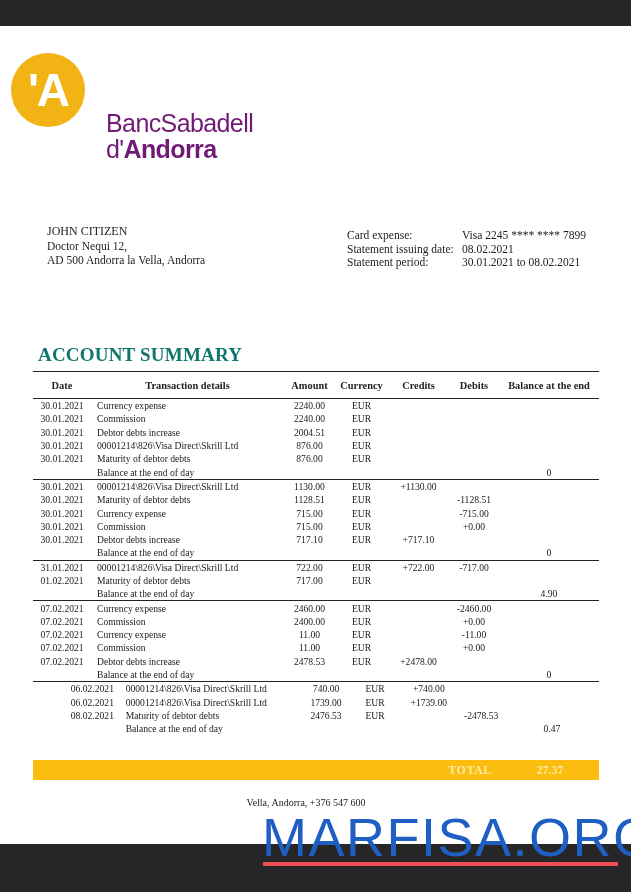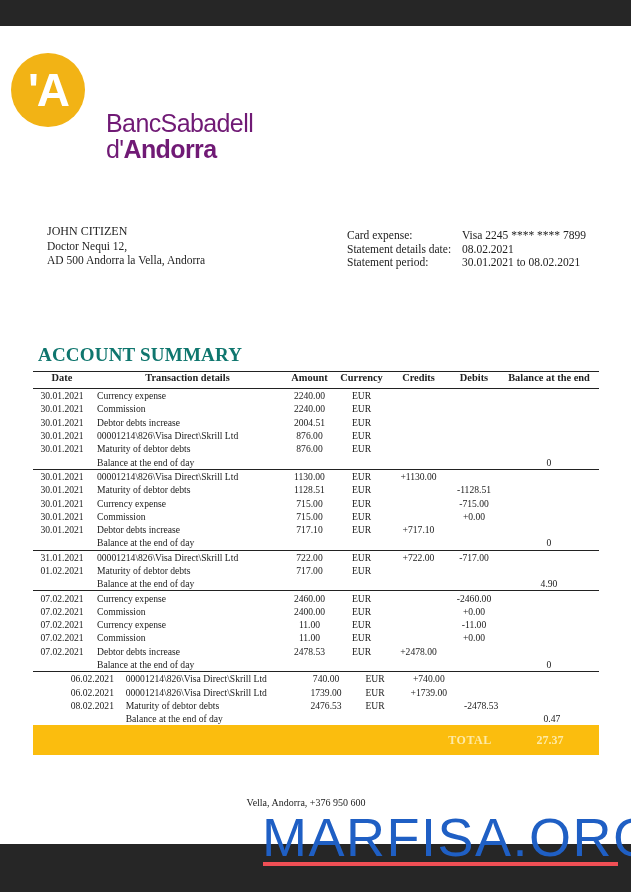--- a/index.html
+++ b/index.html
@@ -20,34 +20,34 @@
   .customer { position: absolute; left: 47px; top: 224px; font-size: 11.5px; line-height: 14.5px; }
   .customer .name { font-weight: normal; font-size: 12px; }
 
   .acct { position: absolute; left: 347px; top: 229px; font-size: 11.5px; line-height: 13.5px; }
   .acct-row { display: flex; }
   .acct-label { width: 115px; }
 
   .section-title { position: absolute; left: 38px; top: 344px; font-size: 19px; font-weight: bold; color: #0f766e; letter-spacing: 0.2px; }
 
   .table { position: absolute; left: 33px; top: 371px; width: 566px; font-size: 9.6px; }
-  .hdr { display: flex; height: 18px; border-top: 1.2px solid #222; border-bottom: 1.2px solid #222; font-weight: bold; font-size: 10.4px; }
+  .hdr { display: flex; height: 28px; border-top: 1.2px solid #222; border-bottom: 1.2px solid #222; font-weight: bold; font-size: 10.4px; align-items: center; }
   .row { display: flex; height: 13.3px; align-items: center; }
   .group { border-bottom: 1.2px solid #222; }
   .group.last { border-bottom: none; margin-left: 32px; }
   .c-date { width: 58px; text-align: center; }
   .c-det { width: 193px; padding-left: 6px; }
   .hdr .c-det { text-align: center; padding-left: 0; }
   .c-amt { width: 51px; text-align: center; }
   .c-cur { width: 53px; text-align: center; }
   .c-cred { width: 61px; text-align: center; }
   .c-deb { width: 50px; text-align: center; }
   .c-bal { width: 100px; text-align: center; }
 
-  .total { display: flex; height: 30px; background: #fbbd0e; align-items: center; color: #fdeaa8; font-weight: bold; font-size: 12px; }
+  .total { display: flex; height: 20px; background: #fbbd0e; align-items: center; color: #fdeaa8; font-weight: bold; font-size: 12px; margin-top: 25px; }
   .total .spacer { width: 402px; }
   .total .t-label { width: 70px; text-align: center; letter-spacing: 0.5px; }
   .total .t-val { width: 90px; text-align: center; }
 
   .footer-addr { position: absolute; left: 180px; top: 797px; width: 252px; text-align: center; font-size: 10px; line-height: 12.5px; color: #222; }
 
   .watermark { position: absolute; left: 262px; top: 812px; font-family: "Liberation Sans", sans-serif; font-size: 54px; color: #1f5fc4; letter-spacing: 1.5px; font-weight: normal; line-height: 50px; }
   .watermark-line { position: absolute; left: 263px; top: 862px; width: 355px; height: 4px; background: #f04f55; }
 </style>
 </head>
@@ -68,21 +68,21 @@
   <div>Doctor Nequi 12,</div>
   <div>AD 500 Andorra la Vella, Andorra</div>
 </div>
 
 <div class="acct" id="acct">
     <div class="acct-row">
       <span class="acct-label">Card expense:</span>
       <span>Visa 2245 **** **** 7899</span>
     </div>
     <div class="acct-row">
-      <span class="acct-label">Statement details date:</span>
+      <span class="acct-label">Statement issuing date:</span>
       <span>08.02.2021</span>
     </div>
     <div class="acct-row">
       <span class="acct-label">Statement period:</span>
       <span>30.01.2021 to 08.02.2021</span>
     </div>
   </div>
 
 <div class="section-title">ACCOUNT SUMMARY</div>
 
@@ -334,19 +334,19 @@
       </div>
     </div>
   <div class="total">
     <div class="spacer"></div>
     <div class="t-label">TOTAL</div>
     <div class="t-val">27.37</div>
   </div>
 </div>
 
 <div class="footer-addr">
-  <div>Vella, Andorra, +376 950 600</div>
+  <div>Vella, Andorra, +376 547 600</div>
 </div>
 
 <div class="bottombar"></div>
 
 <div class="watermark">MARFISA.ORG</div>
 <div class="watermark-line"></div>
 
 </body></html>

